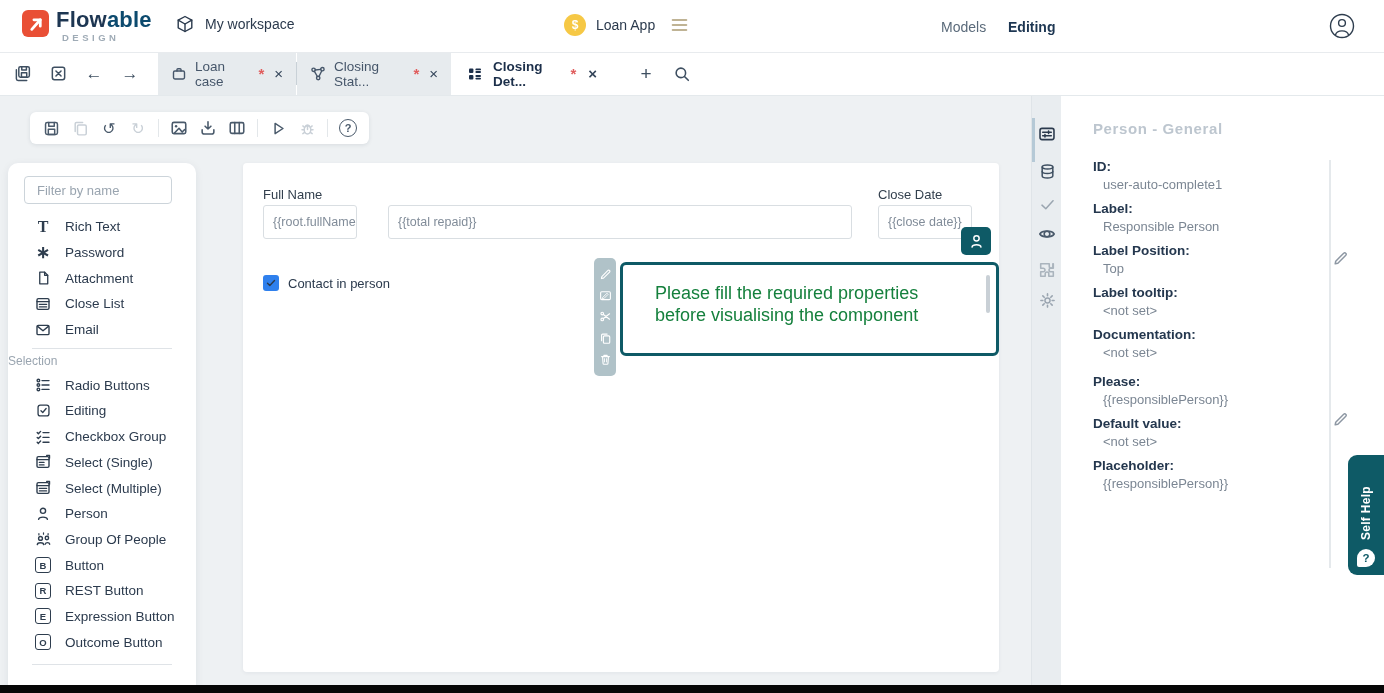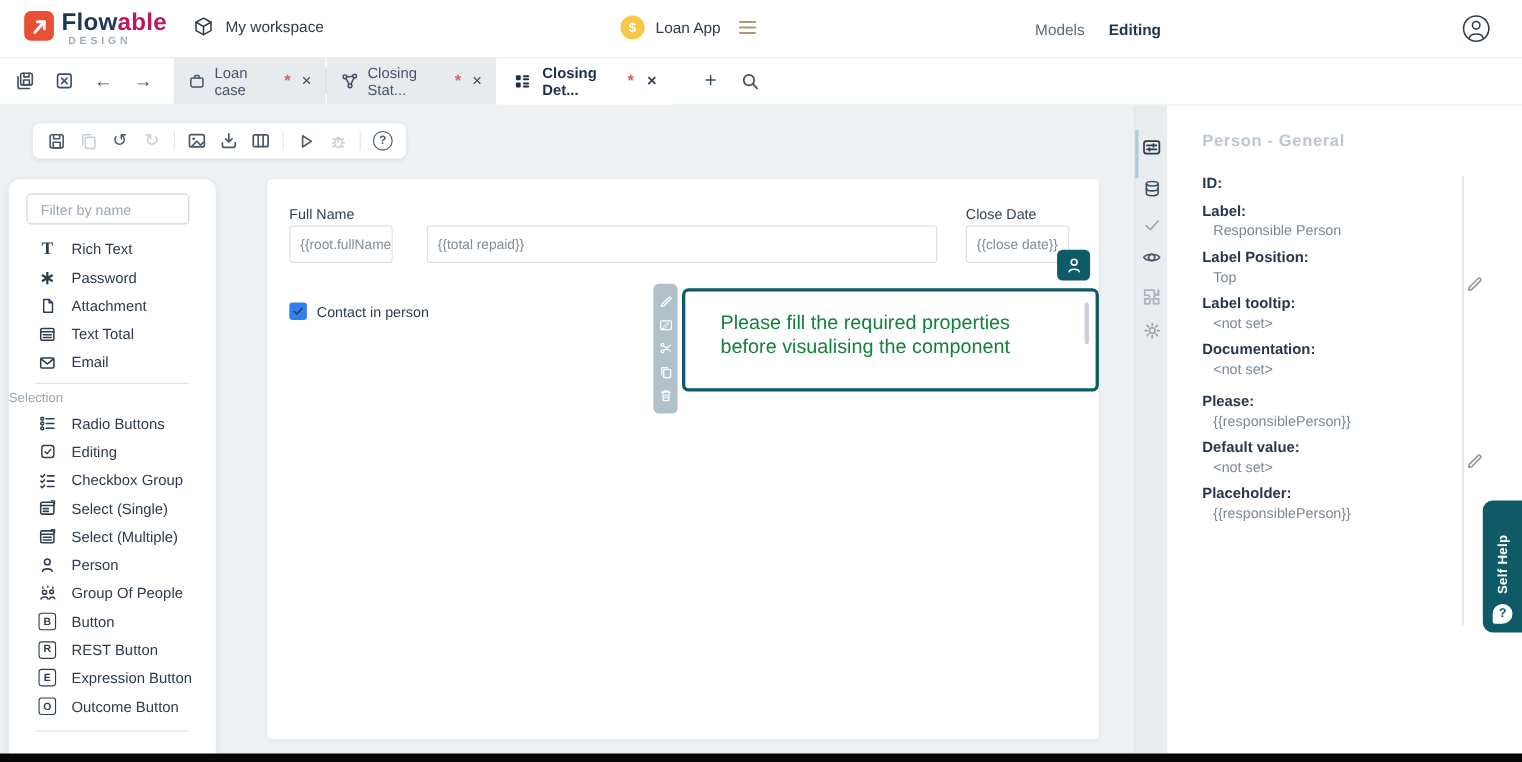--- a/index.html
+++ b/index.html
@@ -4,21 +4,21 @@
 <style>
   html,body{margin:0;padding:0;background:#444;}
   #app{position:relative;width:1384px;height:693px;background:#eef1f3;font-family:"Liberation Sans",sans-serif;font-size:13px;color:#2b3a4d;overflow:hidden;}
   
   .ic{display:inline-flex;align-items:center;justify-content:center;}
   .ic svg{stroke:currentColor;fill:none;stroke-width:1.4;stroke-linecap:round;stroke-linejoin:round;}
   
   .header{position:absolute;top:0;left:0;width:1384px;height:52px;background:#fff;border-bottom:1px solid #e8ebee;z-index:6;}
   .logo-mark{position:absolute;left:22px;top:10px;width:27px;height:27px;background:#e94f35;border-radius:6px;display:flex;align-items:center;justify-content:center;}
   .brand{position:absolute;left:56px;top:7px;font-size:22px;font-weight:bold;color:#1d3652;letter-spacing:.2px;}
-  .brand .lt{color:#be185d;font-weight:bold;}
+  .brand .lt{color:#0c4a6e;font-weight:bold;}
   .brand-sub{position:absolute;left:62px;top:32px;font-size:9.5px;letter-spacing:3.5px;color:#9fabb6;font-weight:bold;}
   .workspace{position:absolute;left:175px;top:14px;display:flex;align-items:center;gap:10px;color:#2b3a4d;font-size:14px;cursor:pointer;}
   .appgroup{position:absolute;left:564px;top:14px;display:flex;align-items:center;gap:10px;}
   .coin{width:22px;height:22px;border-radius:50%;background:#f6c845;color:#fff;font-weight:bold;font-size:12px;display:flex;align-items:center;justify-content:center;}
   .appname{font-size:14px;color:#2b3a4d;}
   .burger{margin-left:6px;color:#ab9b72;}
   .nav-item{position:absolute;top:19px;font-size:14px;color:#5a6a7a;cursor:pointer;}
   .nav-item.active{font-weight:bold;color:#1d3652;}
   .avatar{position:absolute;left:1328px;top:12px;width:28px;height:28px;color:#2e3d4e;cursor:pointer;}
   
@@ -269,21 +269,21 @@
         </span>
       <span>Attachment</span>
     </div>
     <div class="pal-item">
       <span class="pal-ic ic">
           <svg width="16" height="16" viewBox="0 0 16 16">
             <rect x="2" y="2.6" width="12" height="10.8" rx="1.4"></rect>
             <path d="M2 5.6 H14 M4.4 8.4 H11.6 M4.4 10.9 H11.6"></path>
           </svg>
         </span>
-      <span>Text Total</span>
+      <span>Close List</span>
     </div>
     <div class="pal-item">
       <span class="pal-ic ic">
           <svg width="16" height="16" viewBox="0 0 16 16">
             <rect x="2" y="3.4" width="12" height="9.2" rx="1.2"></rect>
             <path d="M2.6 4.4 L8 8.8 L13.4 4.4"></path>
           </svg>
         </span>
       <span>Email</span>
     </div>
@@ -501,20 +501,21 @@
         </svg>
       </span>
   </div>
 
   <div class="props">
     <div class="props-title">Person - General</div>
     <div class="props-scrollline"></div>
     <div class="props-list">
       <div class="prop">
         <div class="prop-label">ID:</div>
+        <div class="prop-value">user-auto-complete1</div>
       </div>
       <div class="prop">
         <div class="prop-label">Label:</div>
         <div class="prop-value">Responsible Person</div>
       </div>
       <div class="prop">
         <div class="prop-label">Label Position:</div>
         <div class="prop-value">Top</div>
       </div>
       <div class="prop">

